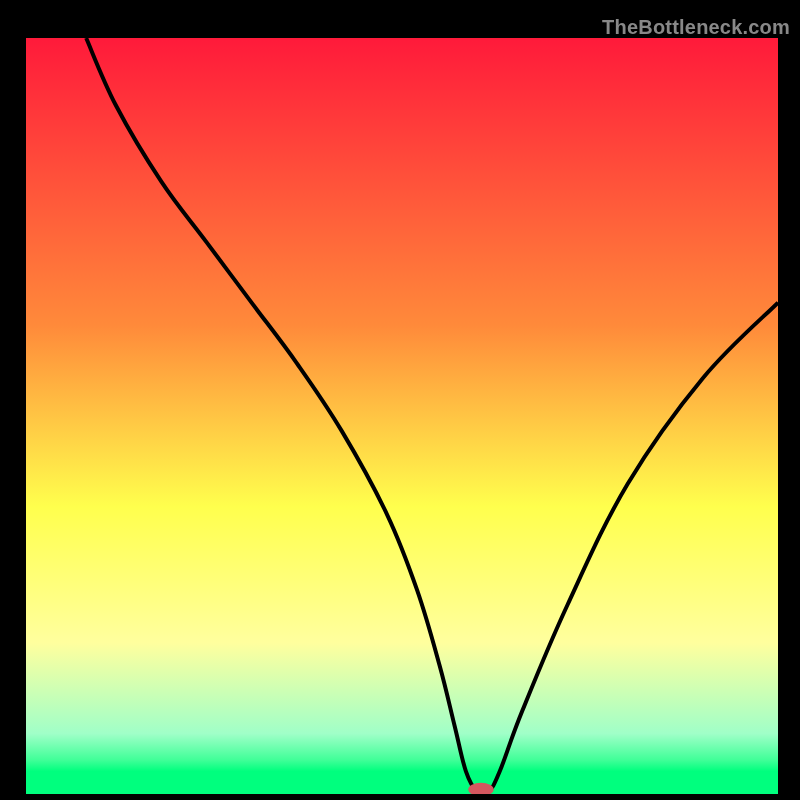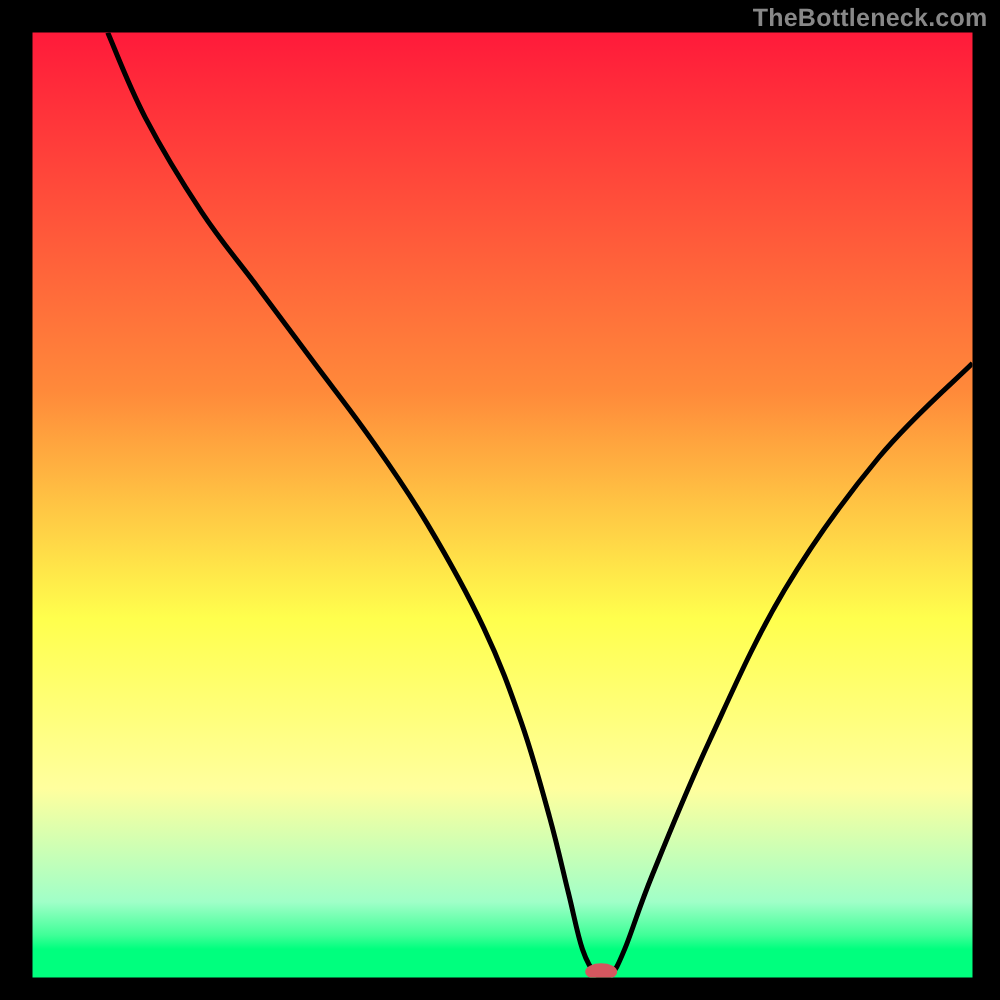--- a/index.html
+++ b/index.html
@@ -5,21 +5,21 @@
   html, body {
     margin: 0;
     padding: 0;
     width: 800px;
     height: 800px;
     background: #000;
     overflow: hidden;
   }
   .frame {
     position: absolute;
-    top: 0;
+    top: 12px;
     left: 0;
     width: 800px;
     height: 572px;
     background: #000;
   }
   .credit {
     position: absolute;
     top: 4px;
     right: 10px;
     font-family: Arial, Helvetica, sans-serif;

